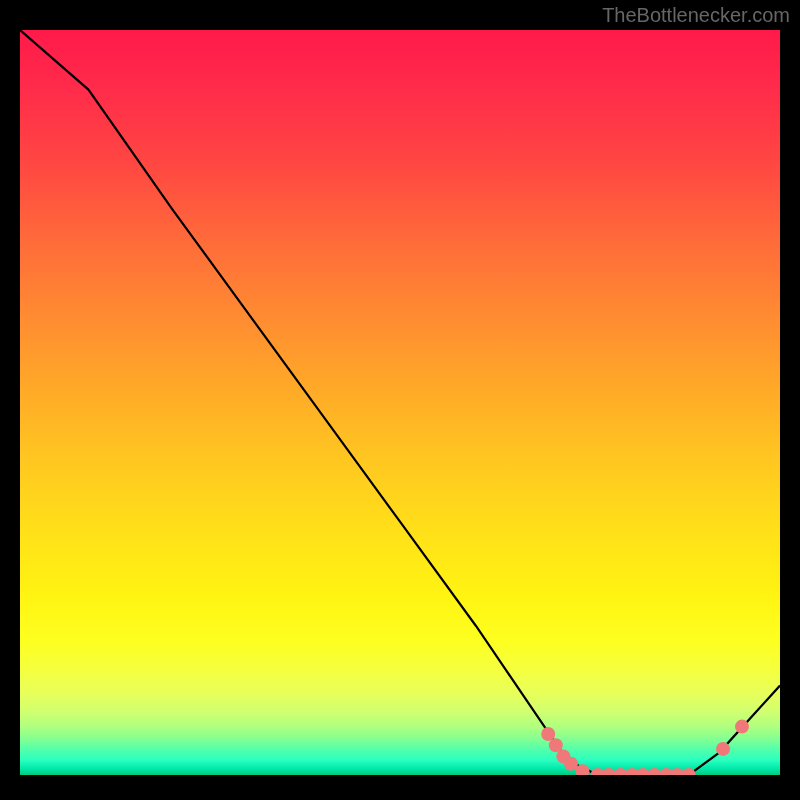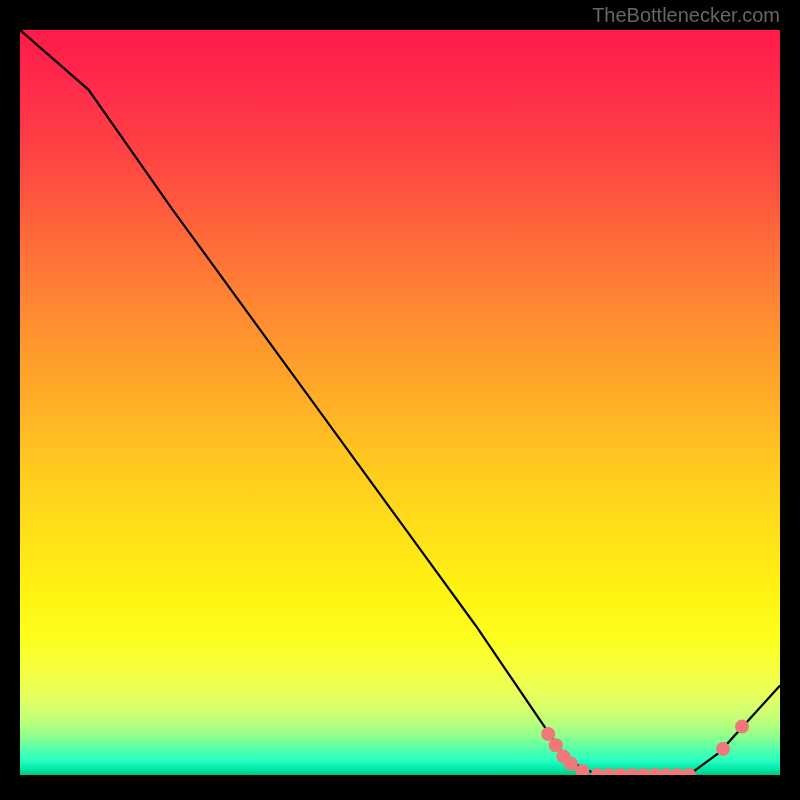--- a/index.html
+++ b/index.html
@@ -7,21 +7,21 @@
     width: 800px;
     height: 800px;
     background: #000;
     position: relative;
     overflow: hidden;
     font-family: Arial, sans-serif;
   }
   .attribution {
     position: absolute;
     top: 4px;
-    right: 20px;
+    right: 10px;
     color: #666;
     font-size: 20px;
     font-weight: 500;
     z-index: 10;
   }
   .plot-area {
     position: absolute;
     left: 20px;
     top: 30px;
     width: 760px;

